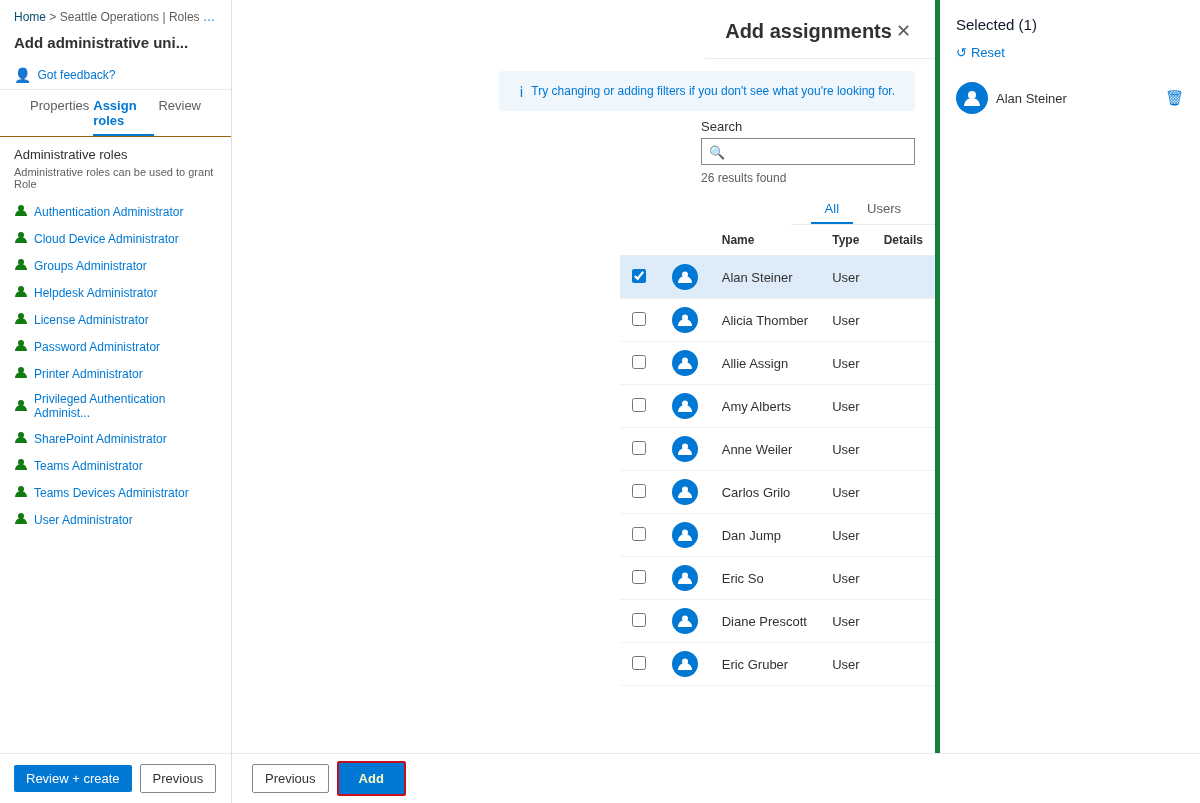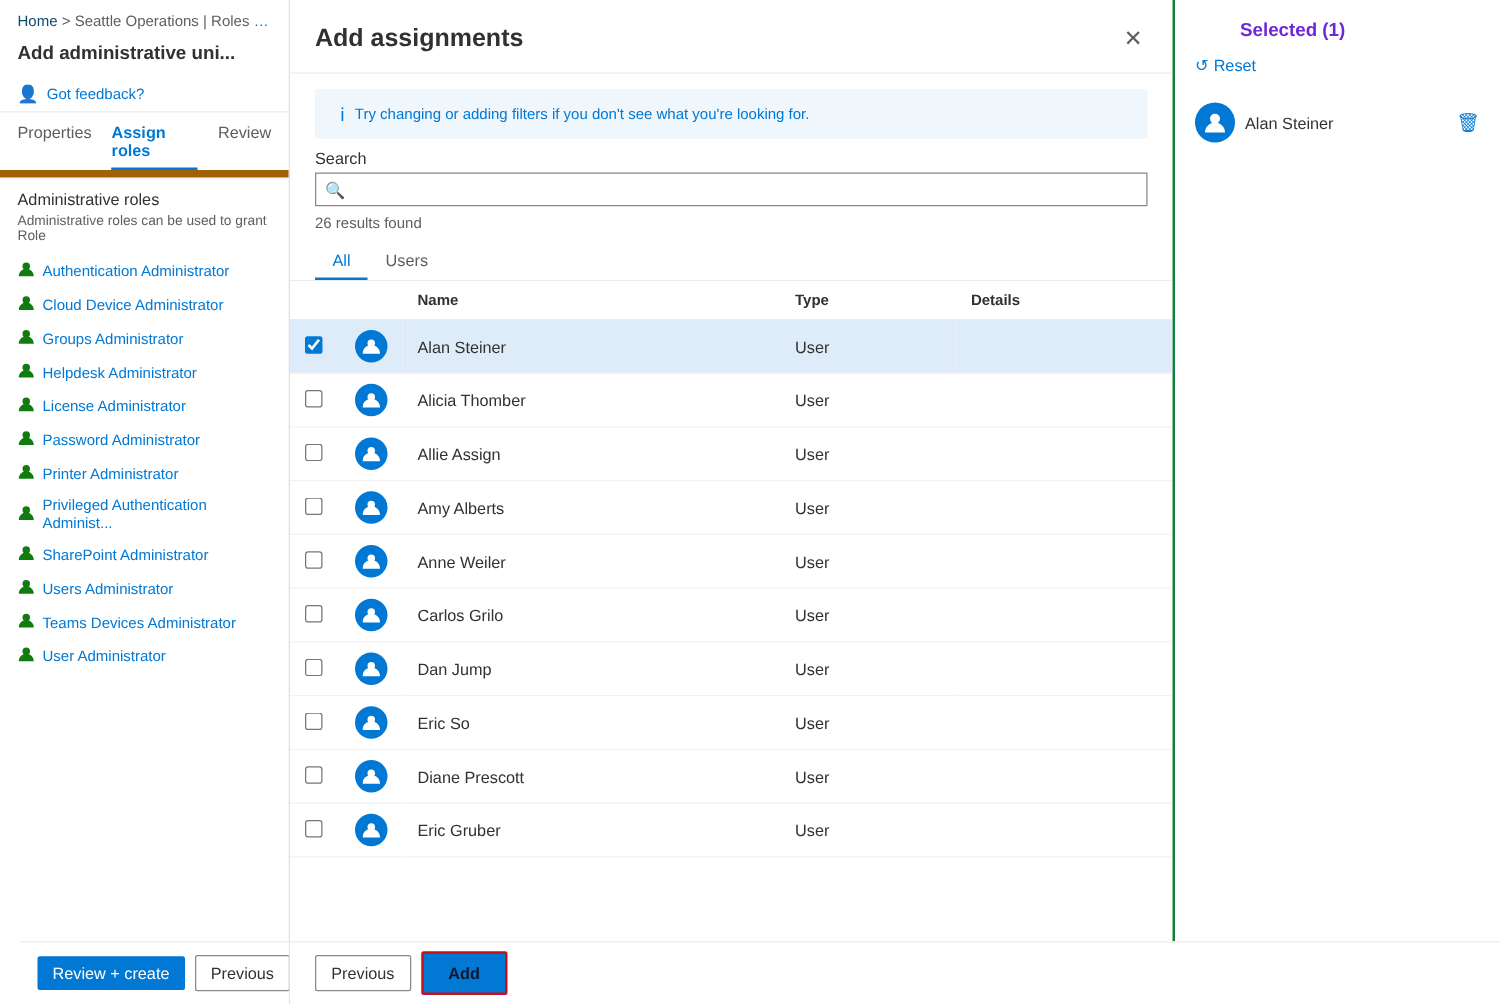--- a/index.html
+++ b/index.html
@@ -34,23 +34,23 @@
       padding: 6px 14px;
       font-size: 12px;
       color: #0078d4;
       display: flex;
       align-items: center;
       gap: 6px;
       border-bottom: 1px solid #edebe9;
     }
     .tabs-row {
       display: flex;
-      padding: 0 14px;
-      border-bottom: 6px solid #a16207;
-      gap: 16px;
+      padding: 0 30px;
+      border-bottom: 1px solid #a16207;
+      gap: 4px;
     }
     .tab-item {
       padding: 8px 0 6px;
       font-size: 13px;
       color: #605e5c;
       cursor: pointer;
       border-bottom: 2px solid transparent;
     }
     .tab-item.active {
       color: #0078d4;
@@ -76,21 +76,21 @@
       gap: 6px;
       padding: 5px 0;
       font-size: 12px;
       color: #0078d4;
       cursor: pointer;
     }
 
     
     .bottom-bar {
       position: absolute;
-      bottom: 0; left: 16px;
+      bottom: 0; left: 0;
       width: 232px;
       height: 50px;
       background: #fff;
       border-top: 1px solid #edebe9;
       display: flex;
       align-items: center;
       gap: 8px;
       padding: 0 14px;
     }
     .btn-review-create {
@@ -119,22 +119,23 @@
       width: 968px;
       height: 803px;
       background: #fff;
       display: flex;
       flex-direction: row;
     }
     .modal-main {
       flex: 1;
       display: flex;
       flex-direction: column;
-      border-right: 2px solid #15803d;
+      border-right: 5px solid #15803d;
       overflow: hidden;
+      align-items: flex-end;
     }
     .modal-header {
       display: flex;
       align-items: center;
       justify-content: space-between;
       padding: 16px 20px 12px;
       border-bottom: 1px solid #edebe9;
     }
     .modal-title {
       font-size: 20px;
@@ -256,21 +257,21 @@
       background: #fff;
       display: flex;
       flex-direction: column;
     }
     .selected-header {
       display: flex;
       align-items: center;
       justify-content: space-between;
       margin-bottom: 12px;
     }
-    .selected-title { font-size: 15px; font-weight: 700; color: #6d28d9; margin-left: 36px; }
+    .selected-title { font-size: 15px; font-weight: 400; color: #0f172a; }
     .reset-btn {
       display: flex;
       align-items: center;
       gap: 4px;
       background: none;
       border: none;
       color: #0078d4;
       font-size: 13px;
       cursor: pointer;
     }
@@ -310,21 +311,21 @@
       height: 50px;
       background: #fff;
       border-top: 1px solid #edebe9;
       display: flex;
       align-items: center;
       gap: 8px;
       padding: 0 20px;
     }
     .btn-add {
       background: #0078d4;
-      color: #0f172a;
+      color: #fef9c3;
       border: 2px solid #c50f1f;
       padding: 8px 20px;
       font-size: 13px;
       cursor: pointer;
       border-radius: 2px;
       font-weight: 600;
     }
     .btn-prev-modal {
       background: #fff;
       color: #333;
@@ -453,21 +454,21 @@
           </span>
           <span>SharePoint Administrator</span>
         </li>
         <li>
           <span>
             <svg width="14" height="14" viewBox="0 0 14 14">
                 <circle cx="7" cy="5" r="3" fill="#107c10"></circle>
                 <path d="M1 13c0-3.3 2.7-6 6-6s6 2.7 6 6" fill="#107c10"></path>
               </svg>
           </span>
-          <span>Users Administrator</span>
+          <span>Teams Administrator</span>
         </li>
         <li>
           <span>
             <svg width="14" height="14" viewBox="0 0 14 14">
                 <circle cx="7" cy="5" r="3" fill="#107c10"></circle>
                 <path d="M1 13c0-3.3 2.7-6 6-6s6 2.7 6 6" fill="#107c10"></path>
               </svg>
           </span>
           <span>Teams Devices Administrator</span>
         </li>

